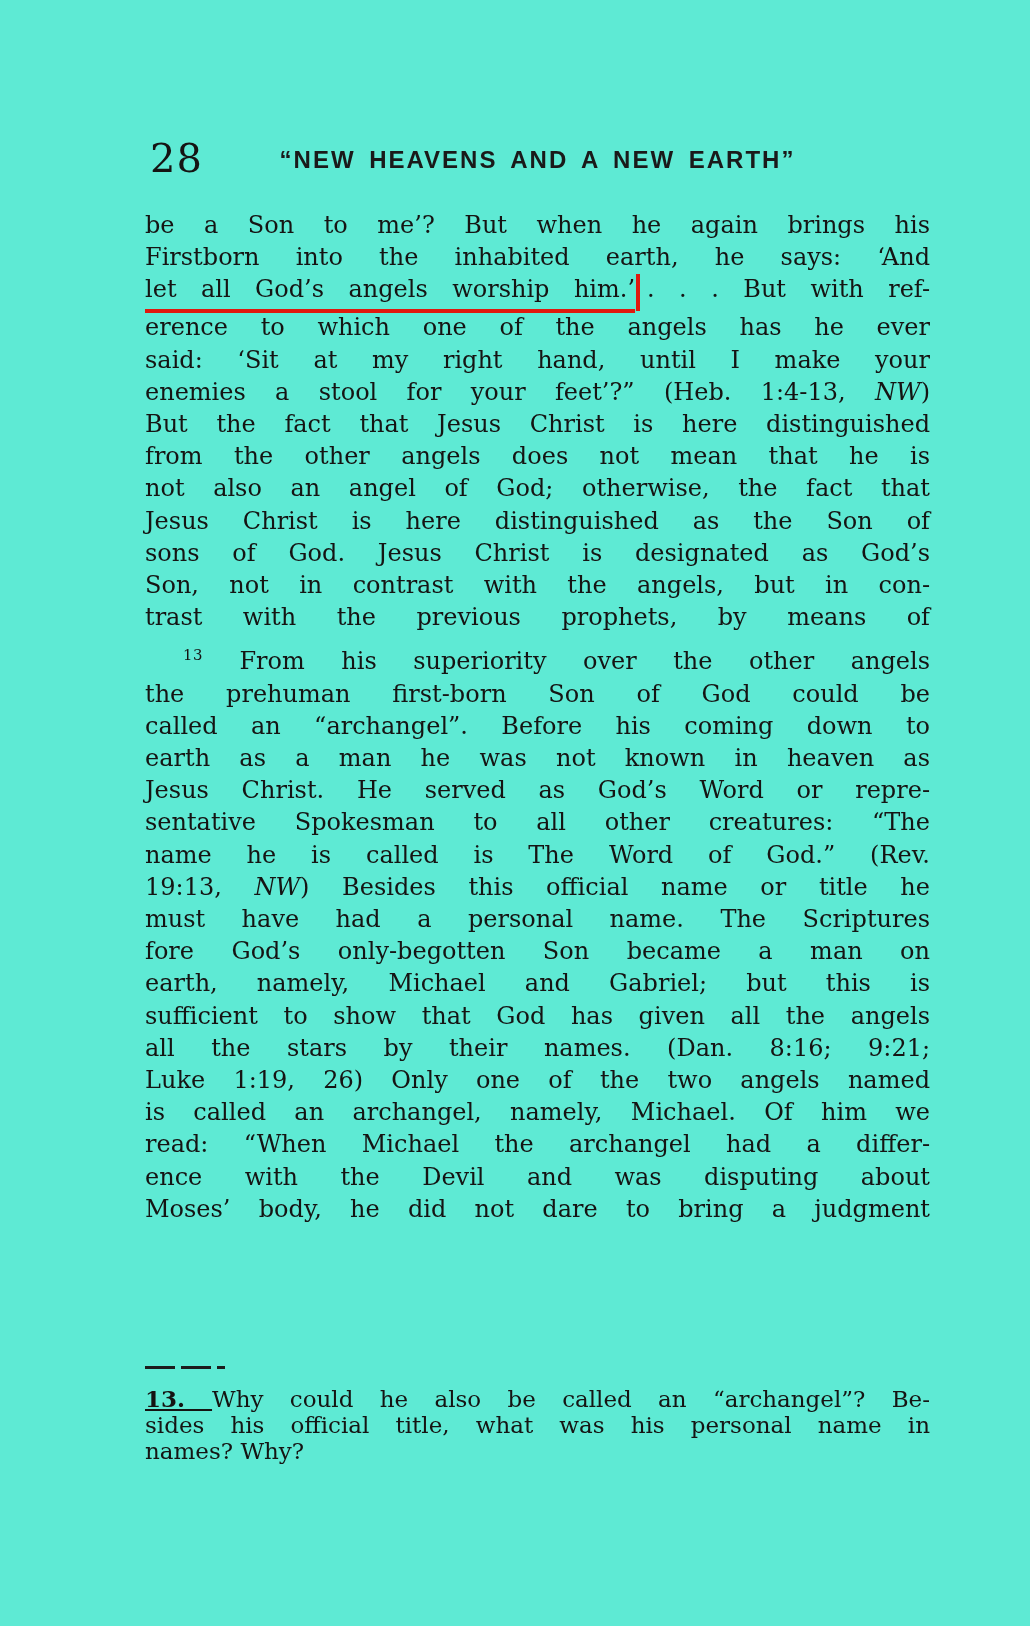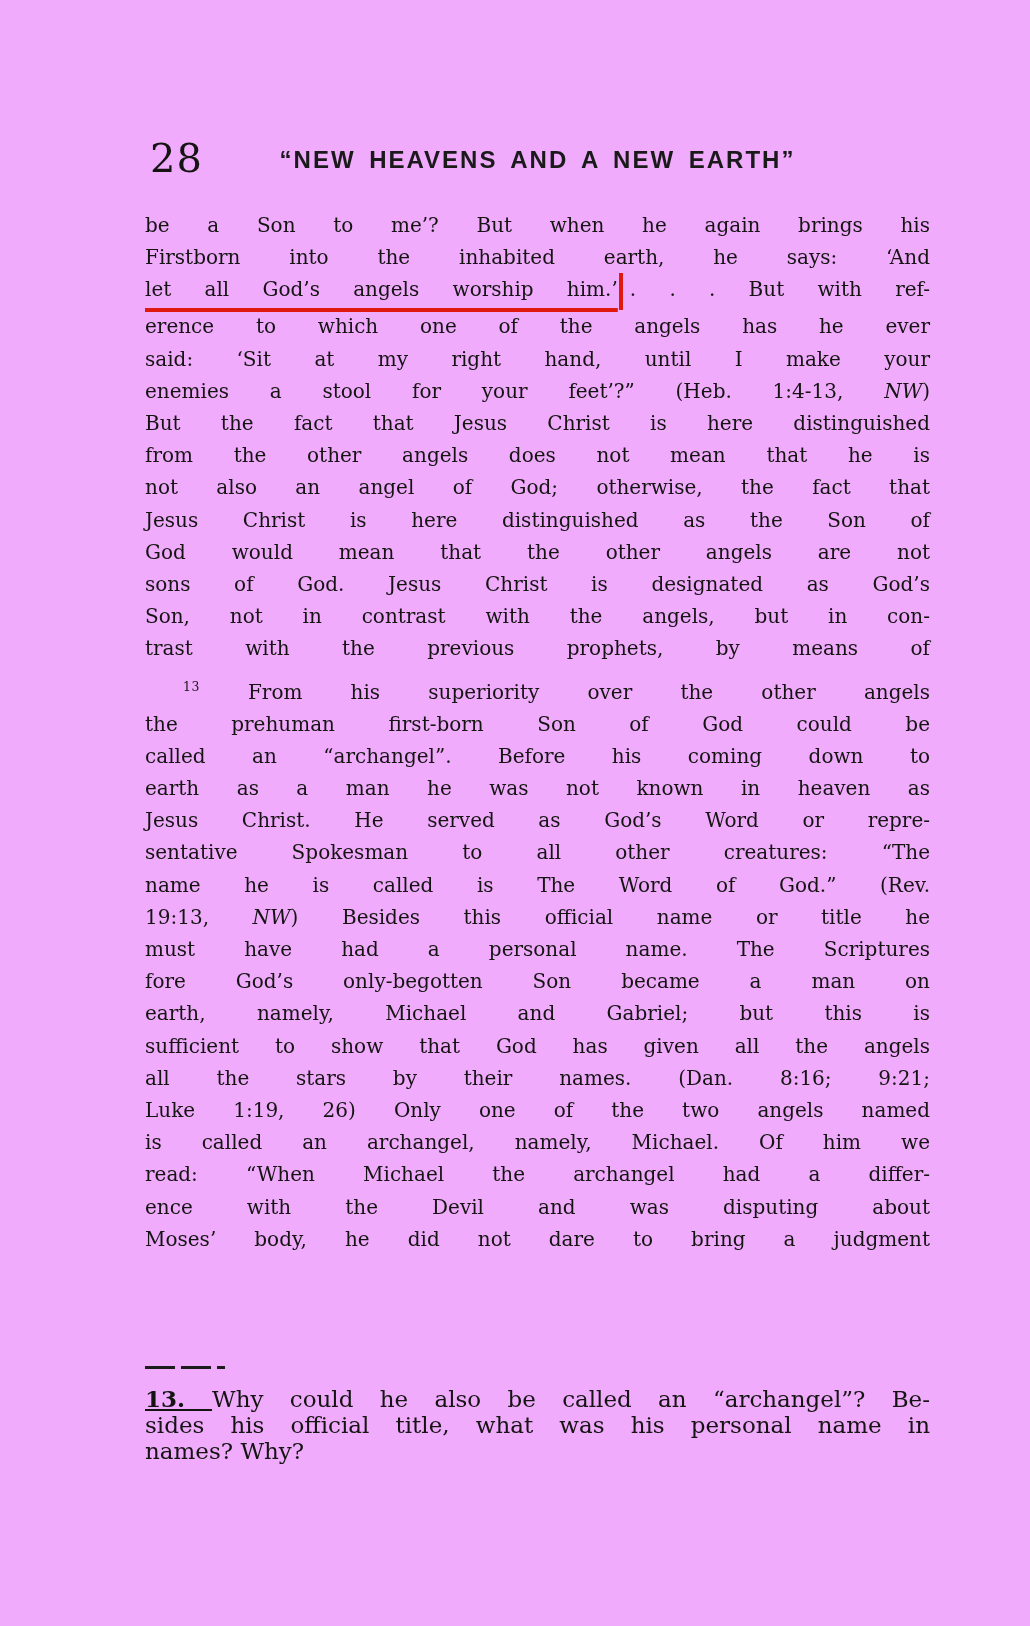--- a/index.html
+++ b/index.html
@@ -1,20 +1,20 @@
 <!DOCTYPE html>
 <html style="--red: #e0190e;"><head>
 <meta charset="utf-8">
 <style>
   html,body{margin:0;padding:0;}
   body{background:#ffffff;}
   .page{
     position:relative;
     width:1030px;height:1626px;
-    background:#f0abfc;
+    background:#5eead4;
     font-family:"DejaVu Serif", serif;
     color:#151413;
     overflow:hidden;
   }
   .pagenum{
     position:absolute;left:150px;top:140px;
     font-size:40px;line-height:36px;
     letter-spacing:1px;
   }
   .header-title{
@@ -22,21 +22,21 @@
     text-align:center;
     font-family:"Liberation Sans", sans-serif;
     font-weight:700;
     font-size:24px;line-height:26px;
     letter-spacing:2px;word-spacing:5px;
     color:#1a1a1a;
     white-space:nowrap;
   }
   .body-text{
     position:absolute;left:145px;top:209px;width:785px;
-    font-size:20px;line-height:32.2px;
+    font-size:24px;line-height:32.2px;
   }
   .para-space{margin-top:6px;}
   .line{
     text-align:justify;
     text-align-last:justify;
     white-space:normal;
   }
   .line.indent{text-indent:38px;}
   .line.noforce{text-align-last:left;}
   .it{font-style:italic;}
@@ -82,21 +82,20 @@
         <div class="line"><span class="">be a Son to me’? But when he again brings his</span></div>
         <div class="line"><span class="">Firstborn into the inhabited earth, he says: ‘And</span></div>
         <div class="line"><span class="redu">let all God’s angels worship him.’</span><span class="redbar"></span><span class="">. . . But with ref-</span></div>
         <div class="line"><span class="">erence to which one of the angels has he ever</span></div>
         <div class="line"><span class="">said: ‘Sit at my right hand, until I make your</span></div>
         <div class="line"><span class="">enemies a stool for your feet’?” (Heb. 1:4-13, </span><span class="it">NW</span><span class="">)</span></div>
         <div class="line"><span class="">But the fact that Jesus Christ is here distinguished</span></div>
         <div class="line"><span class="">from the other angels does not mean that he is</span></div>
         <div class="line"><span class="">not also an angel of God; otherwise, the fact that</span></div>
         <div class="line"><span class="">Jesus Christ is here distinguished as the Son of</span></div>
-        <div class="line"><span class="">God would mean that the other angels are not</span></div>
         <div class="line"><span class="">sons of God. Jesus Christ is designated as God’s</span></div>
         <div class="line"><span class="">Son, not in contrast with the angels, but in con-</span></div>
         <div class="line"><span class="">trast with the previous prophets, by means of</span></div>
       </div>
       <div class="para para-space">
         <div class="line indent"><span class="sup">13</span><span class=""> From his superiority over the other angels</span></div>
         <div class="line"><span class="">the prehuman first-born Son of God could be</span></div>
         <div class="line"><span class="">called an “archangel”. Before his coming down to</span></div>
         <div class="line"><span class="">earth as a man he was not known in heaven as</span></div>
         <div class="line"><span class="">Jesus Christ. He served as God’s Word or repre-</span></div>

